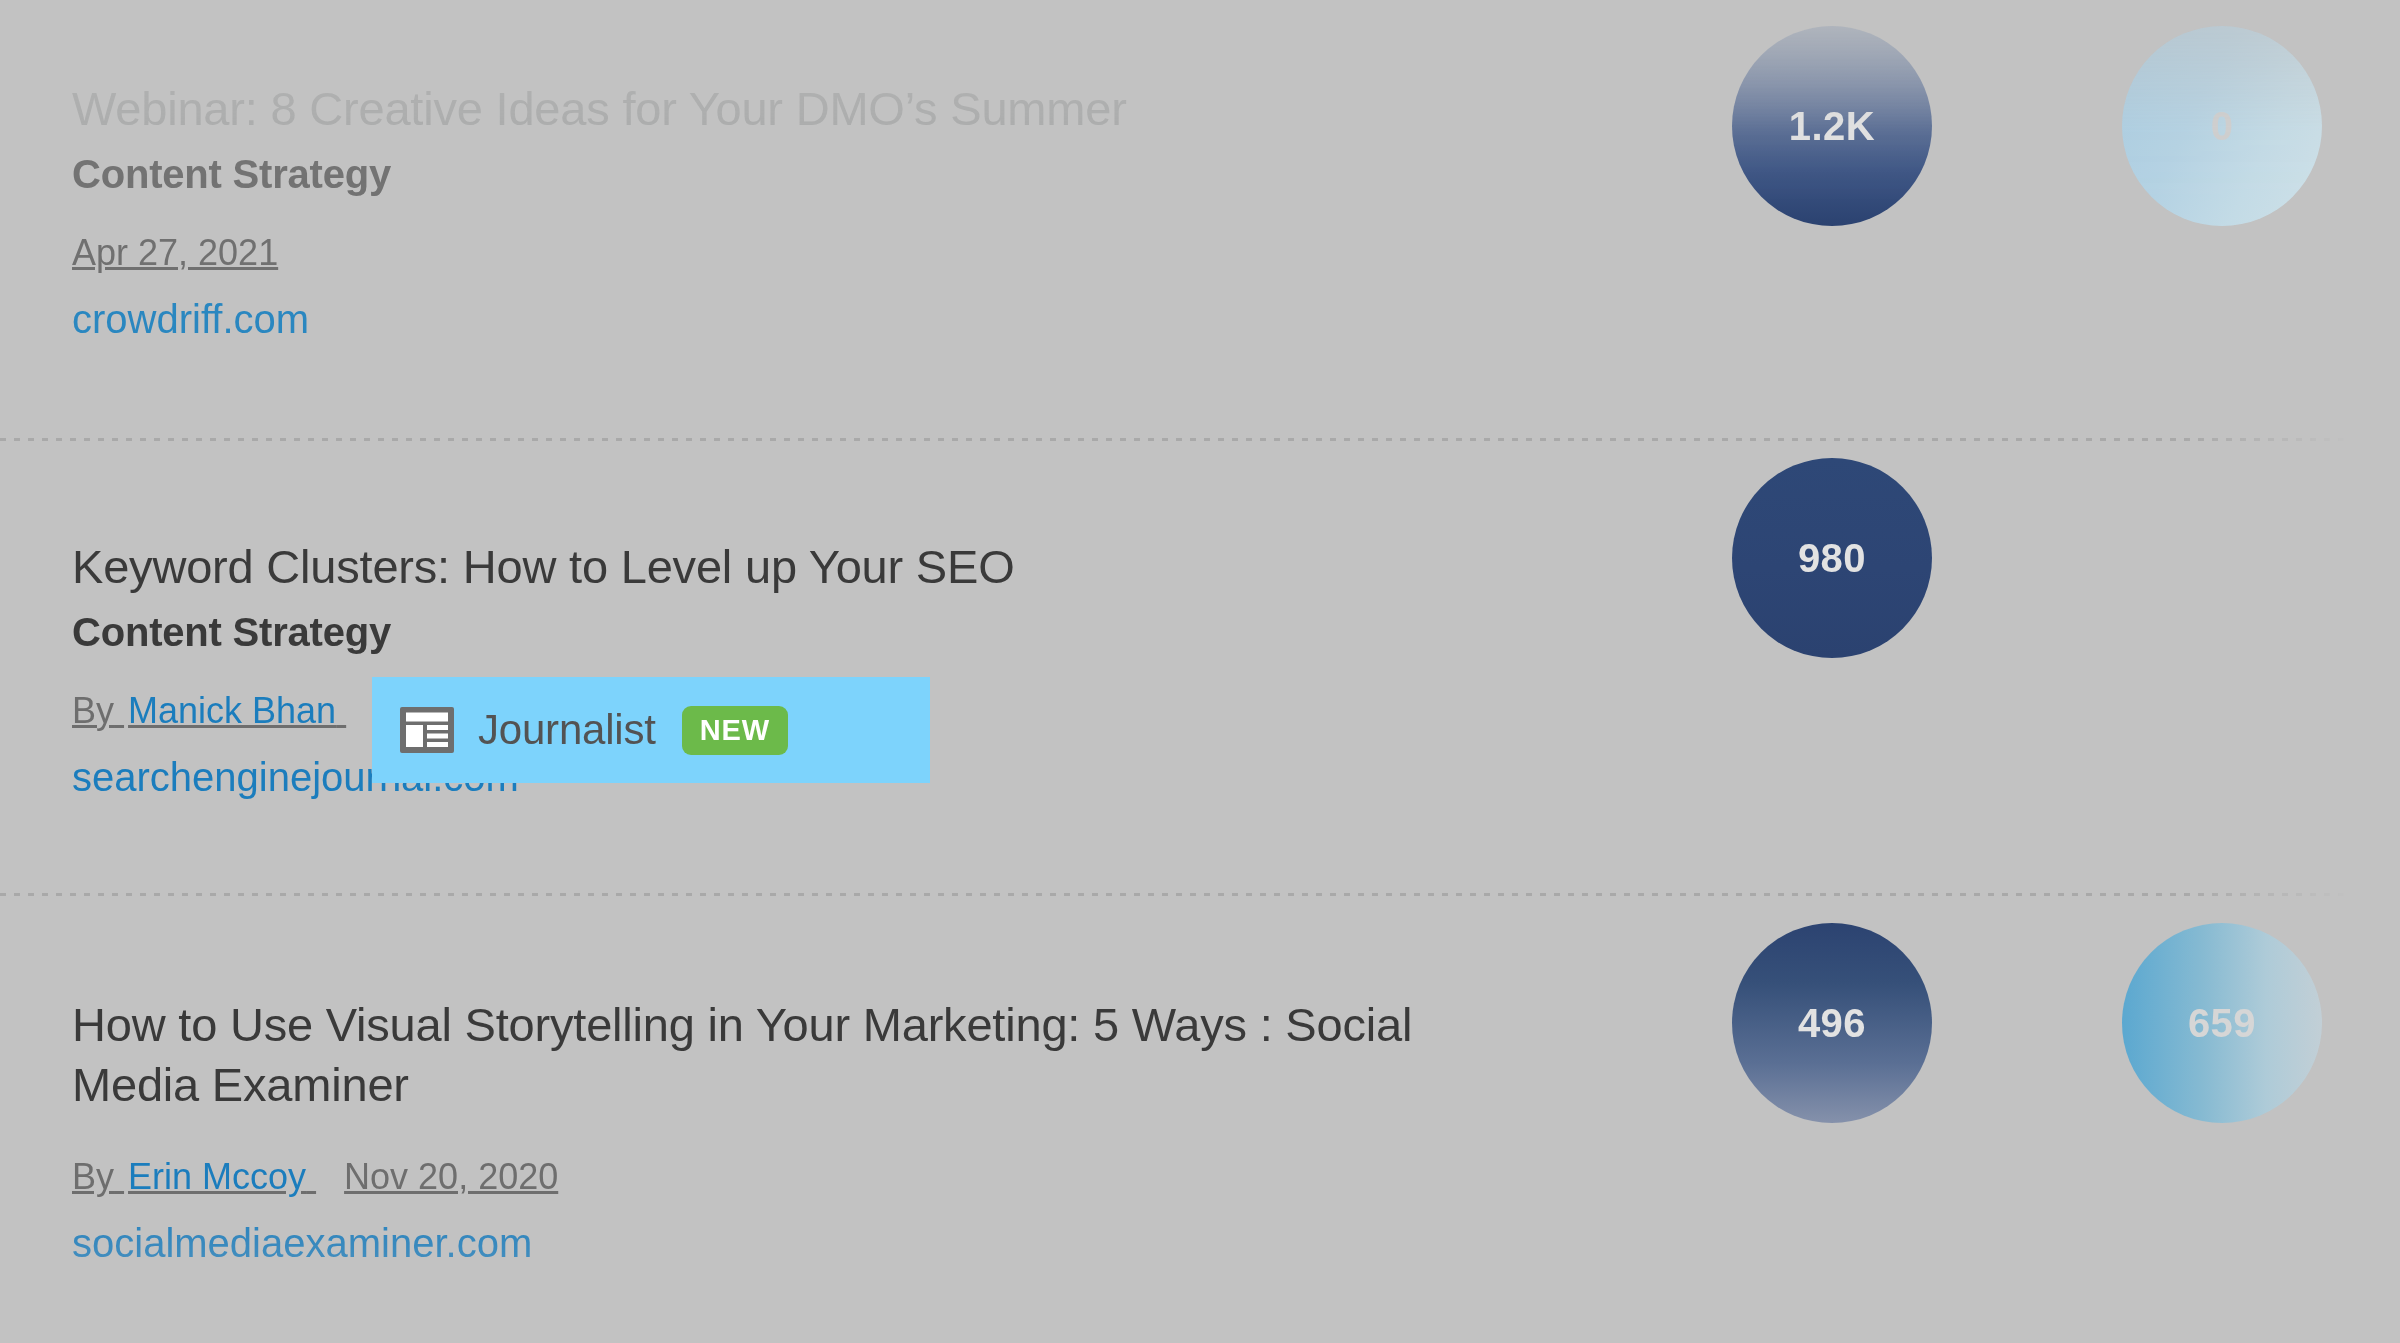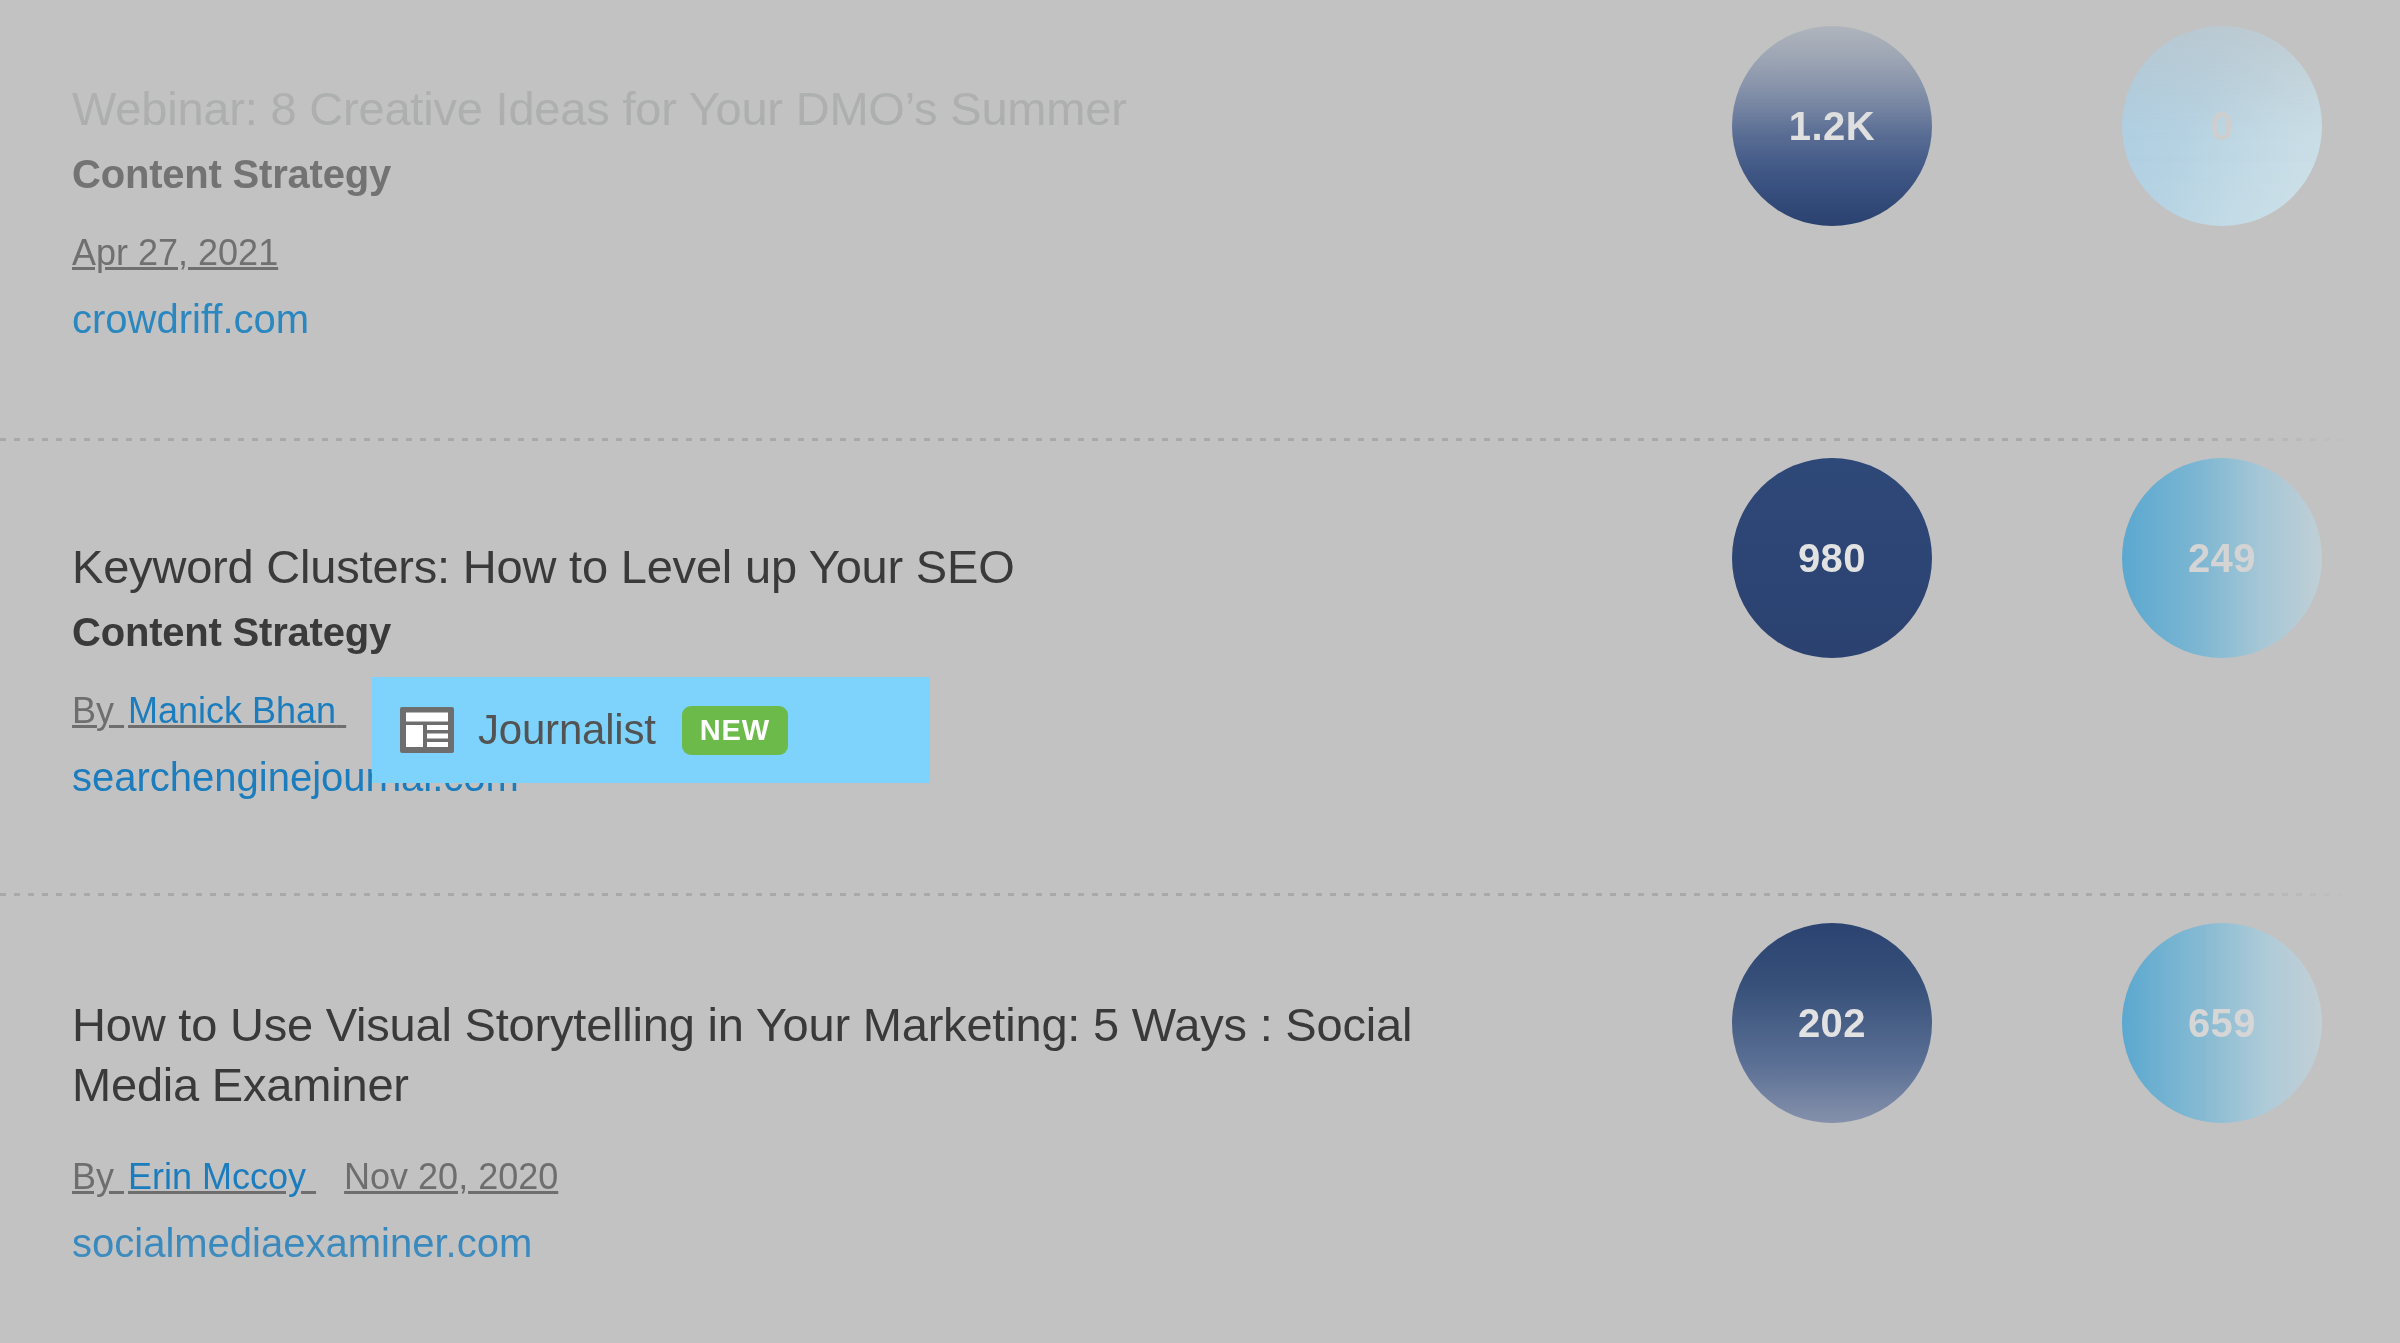--- a/index.html
+++ b/index.html
@@ -255,38 +255,37 @@
         <div class="article-category">Content Strategy</div>
         <div class="article-meta">
           <span class="meta-by">By</span>
           <a class="author-link" href="#">Manick Bhan</a>
           <span class="meta-date">Mar 23, 2021</span>
         </div>
         <a class="domain-link" href="#">searchenginejournal.com</a>
       </div>
       <div class="row-metrics">
         <div class="metric-circle circle-shares">980</div>
-        <div class="metric-circle circle-engagement">249</div>
       </div>
     </div>
 
     <div class="row-separator" id="sep-1"></div>
 
     <div class="result-row" id="row-2">
       <div class="row-main">
         <div class="article-title" style="max-width:1400px; margin-bottom:38px;">How to Use Visual Storytelling in Your Marketing: 5 Ways : Social Media Examiner</div>
         <div class="article-meta">
           <span class="meta-by">By</span>
           <a class="author-link" href="#">Erin Mccoy</a>
           <span class="meta-date">Nov 20, 2020</span>
         </div>
         <a class="domain-link" href="#">socialmediaexaminer.com</a>
       </div>
       <div class="row-metrics">
-        <div class="metric-circle circle-shares">202</div>
+        <div class="metric-circle circle-shares">496</div>
         <div class="metric-circle circle-engagement">659</div>
       </div>
     </div>
 
   </div>
 
   <div class="journalist-tooltip">
     <span class="journalist-icon">
       <svg viewBox="0 0 54 46" width="54" height="46" aria-hidden="true">
         <rect x="0" y="0" width="54" height="46" rx="2" fill="#6e6e6e"></rect>

